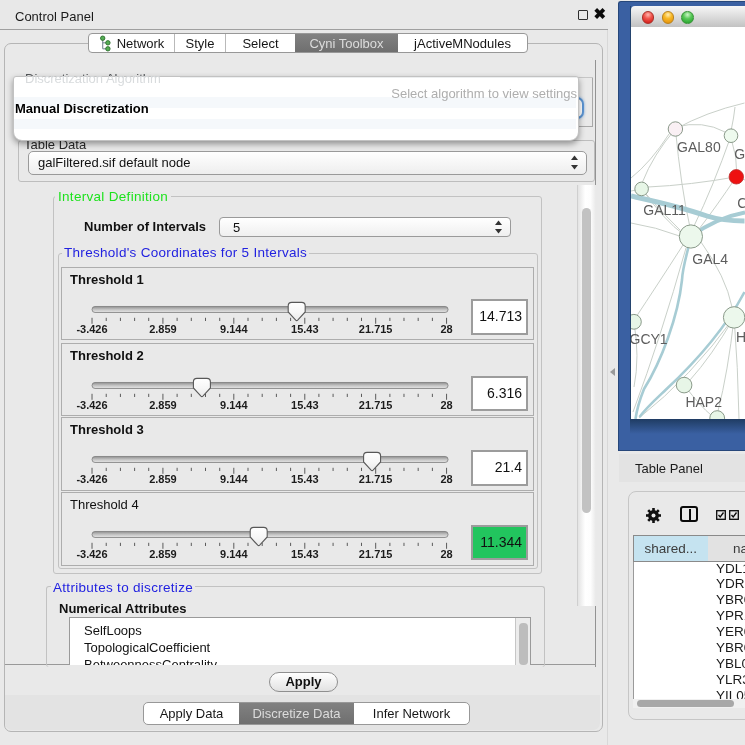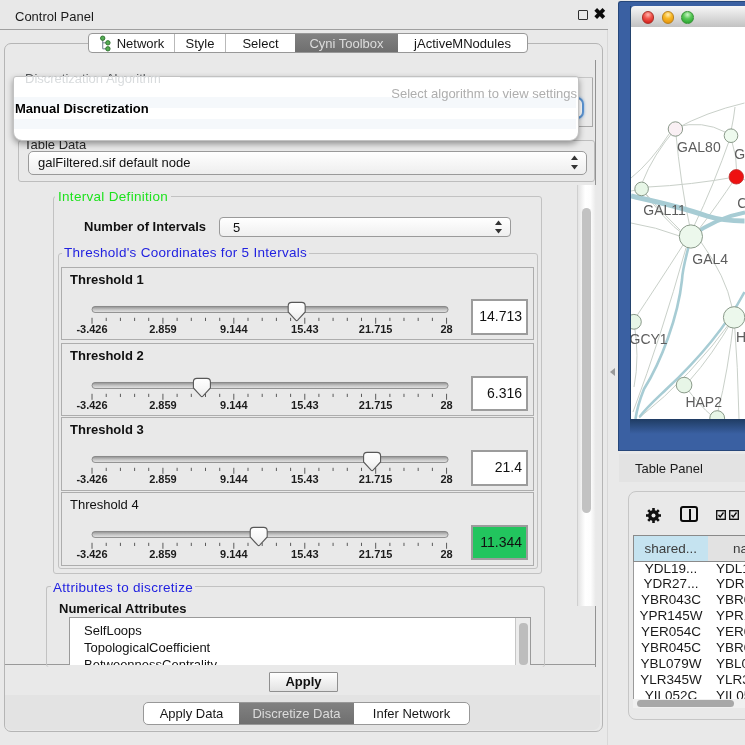--- a/index.html
+++ b/index.html
@@ -318,21 +318,21 @@
   <div class="abs" style="left:46px;top:585.5px;width:497px;height:80.5px;border:1px solid #c2c2c2;border-radius:3px;border-bottom:none;"></div>
   <div class="abs" style="left:51px;top:579.5px;background:#e9e9e9;padding:0 2px;font-size:13.5px;letter-spacing:0.3px;color:#2222e0;">Attributes to discretize</div>
   <div class="abs" style="left:59px;top:601px;font-size:13px;font-weight:bold;color:#111;">Numerical Attributes</div>
 
   <div class="abs" style="left:69px;top:617px;width:460px;height:47px;background:#fff;border:1px solid #9a9a9a;border-bottom:none;overflow:hidden;">
     <div class="abs" style="left:14px;top:5px;font-size:13px;color:#111;line-height:16.8px;">SelfLoops<br>TopologicalCoefficient<br>BetweennessCentrality</div>
     <div class="abs" style="right:0;top:0;width:14px;height:47px;background:#ececec;border-left:1px solid #c6c6c6;"></div>
     <div class="abs" style="right:2.5px;top:5px;width:8.5px;height:42px;background:#bdbdbd;border-radius:4px;"></div>
   </div>
 
-  <div class="abs" style="left:269px;top:672px;width:67px;height:18px;background:linear-gradient(#ffffff,#e2e2e2);border:1px solid #8f8f8f;border-radius:1px;text-align:center;font-size:13px;font-weight:bold;color:#111;line-height:17px;">Apply</div>
+  <div class="abs" style="left:269px;top:672px;width:67px;height:18px;background:linear-gradient(#ffffff,#e2e2e2);border:1px solid #8f8f8f;border-radius:10px;text-align:center;font-size:13px;font-weight:bold;color:#111;line-height:17px;">Apply</div>
 
   <div class="abs" style="left:5px;top:695px;width:595px;height:35px;background:#e3e3e3;border-radius:0 0 7px 7px;"></div>
   <div class="abs" id="bottabs" style="left:143px;top:702px;width:325px;height:21px;background:#fff;border:1px solid #989898;border-radius:5px;display:flex;font-size:13px;color:#161616;">
     <div style="width:95px;display:flex;align-items:center;justify-content:center;">Apply Data</div>
     <div style="width:115px;display:flex;align-items:center;justify-content:center;background:linear-gradient(#818181,#6f6f6f);color:#dcdcdc;">Discretize Data</div>
     <div style="flex:1;display:flex;align-items:center;justify-content:center;">Infer Network</div>
   </div>
 
   <div class="abs" style="left:607px;top:30px;width:1px;height:715px;background:#d8d8d8;"></div>
 
@@ -429,19 +429,18 @@
       <path d="M2.5 5 L4.2 7 L7.5 2.5" fill="none" stroke="#0a0a0a" stroke-width="1.3"></path>
     </svg>
     <svg class="abs" style="left:99.5px;top:18px;" width="10" height="10" viewBox="0 0 10 10">
       <rect x="0.7" y="0.7" width="8.6" height="8.6" fill="none" stroke="#0a0a0a" stroke-width="1.3"></rect>
       <path d="M2.5 5 L4.2 7 L7.5 2.5" fill="none" stroke="#0a0a0a" stroke-width="1.3"></path>
     </svg>
 
     <div class="abs" style="left:4px;top:42.5px;width:126px;height:164px;background:#fff;border-left:1px solid #9a9a9a;"></div>
     <div class="abs" style="left:4px;top:42.5px;width:73.5px;height:25px;background:#c5e3f0;border:1px solid #8a8a8a;font-size:13.5px;color:#3c3c3c;text-align:center;line-height:25px;">shared...</div>
     <div class="abs" style="left:79px;top:42.5px;width:51px;height:25px;background:#e2e2e2;border-top:1px solid #8a8a8a;border-bottom:1px solid #8a8a8a;font-size:13.5px;color:#3c3c3c;line-height:25px;padding-left:25px;">na</div>
-    <div class="abs" style="left:4px;top:68.5px;width:76px;text-align:center;font-size:13.5px;color:#1a1a1a;line-height:15.9px;">YDL19...<br>YDR27...<br>YBR043C<br>YPR145W<br>YER054C<br>YBR045C<br>YBL079W<br>YLR345W<br>YIL052C</div>
     <div class="abs" style="left:87px;top:68.5px;width:60px;font-size:13.5px;color:#1a1a1a;line-height:15.9px;white-space:nowrap;overflow:hidden;">YDL194W<br>YDR277C<br>YBR043C<br>YPR145W<br>YER054C<br>YBR045C<br>YBL079W<br>YLR345W<br>YIL052C</div>
     <div class="abs" style="left:4px;top:206.5px;width:126px;height:9.5px;background:#f0f0f0;"></div>
     <div class="abs" style="left:8px;top:207.5px;width:97px;height:7px;background:#a8a8a8;border-radius:3.5px;"></div>
   </div>
 
 </div>
 
 </body></html>

